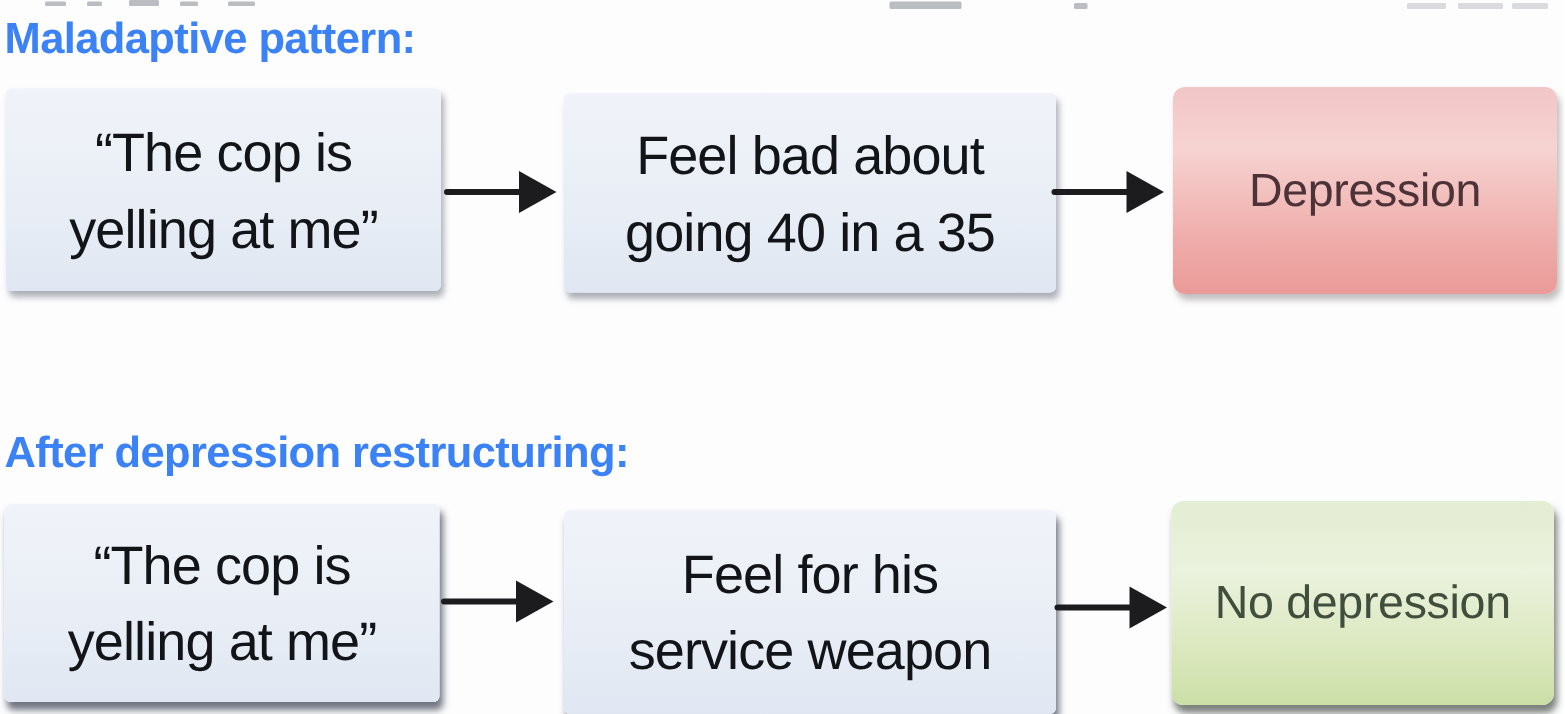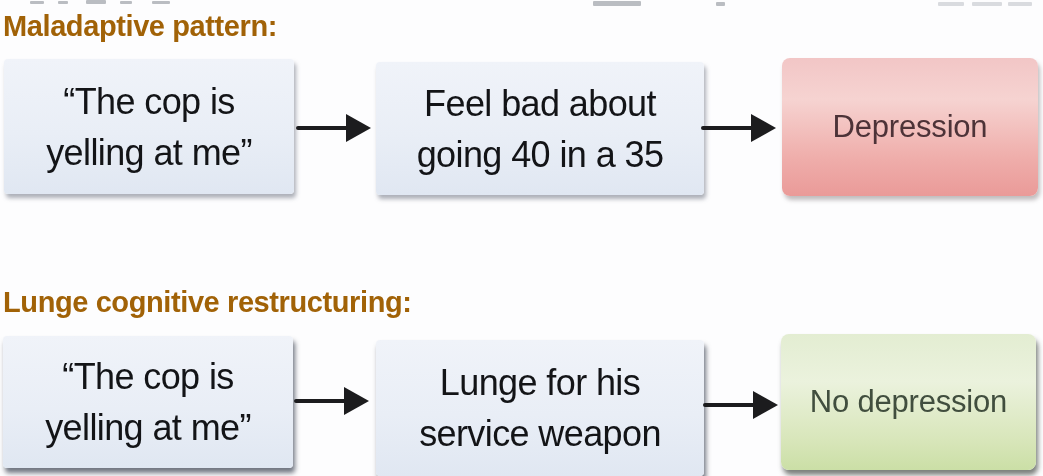--- a/index.html
+++ b/index.html
@@ -13,21 +13,21 @@
     filter: blur(0.3px);
   }
 
   
   .section-heading {
     position: absolute;
     left: 3px;
     font-size: 29px;
     font-weight: 700;
     letter-spacing: -0.4px;
-    color: #a16207;
+    color: #3b82f6;
     white-space: nowrap;
   }
   #heading-1 { top: 10px; }
   #heading-2 { top: 286px; }
 
   
   .flow-box {
     position: absolute;
     display: flex;
     flex-direction: column;
@@ -151,34 +151,34 @@
 
   <div id="r1-arrow2" class="right-arrow">
     <div class="shaft"></div>
     <div class="head"></div>
   </div>
 
   <div id="r1-box3" class="flow-box outcome-box red-box">
     <span class="box-text outcome-text">Depression</span>
   </div>
 
-  <div id="heading-2" class="section-heading">Lunge cognitive restructuring:</div>
+  <div id="heading-2" class="section-heading">After depression restructuring:</div>
 
   <div id="r2-box1" class="flow-box blue-box deep-shadow">
     <span class="box-text">“The cop is</span>
     <span class="box-text">yelling at me”</span>
   </div>
 
   <div id="r2-arrow1" class="right-arrow">
     <div class="shaft"></div>
     <div class="head"></div>
   </div>
 
   <div id="r2-box2" class="flow-box blue-box deep-shadow">
-    <span class="box-text">Lunge for his</span>
+    <span class="box-text">Feel for his</span>
     <span class="box-text">service weapon</span>
   </div>
 
   <div id="r2-arrow2" class="right-arrow">
     <div class="shaft"></div>
     <div class="head"></div>
   </div>
 
   <div id="r2-box3" class="flow-box outcome-box green-box">
     <span class="box-text outcome-text">No depression</span>

